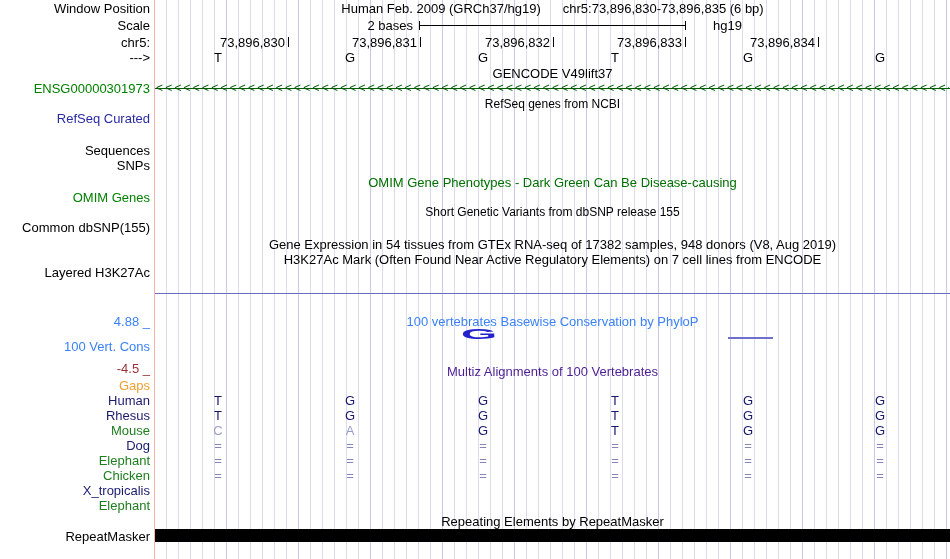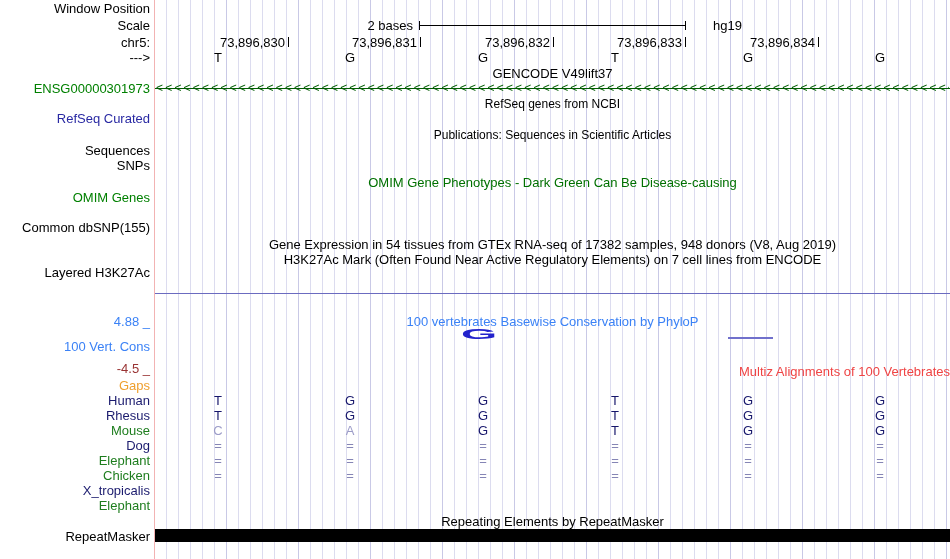--- a/index.html
+++ b/index.html
@@ -13,21 +13,21 @@
   .pinkline{position:absolute;left:154px;top:0;width:1px;height:559px;background:#f2b3b3;}
   .llabel{position:absolute;left:0;width:150px;text-align:right;white-space:nowrap;line-height:15px;}
   .ctitle{position:absolute;left:155px;width:795px;text-align:center;white-space:nowrap;line-height:15px;}
   .sm{font-size:12px;}
   .black{color:#000;}
   .green{color:#008000;}
   .dgreen{color:#007000;}
   .blue{color:#2929a3;}
   .consblue{color:#3b82f6;margin-top:16px;}
   .consred{color:#993333;}
-  .navy{color:#ef4444;text-align:right;}
+  .navy{color:#4c1d95;}
   .orange{color:#efa02f;}
   .spnavy{color:#1b1b6e;}
   .spgreen{color:#1e7d1e;}
   .tick{position:absolute;width:1px;height:10px;background:#000;}
   .ruler-num{position:absolute;width:83px;text-align:right;white-space:nowrap;line-height:15px;}
   .seqbase{position:absolute;width:16px;text-align:center;line-height:15px;color:#000;}
   .alncell{position:absolute;width:16px;text-align:center;line-height:15px;}
   .match{color:#16166b;}
   .mismatch{color:#9c9cc8;}
   .eq{color:#8585b5;}
@@ -45,20 +45,23 @@
 </style>
 </head>
 <body>
 
 <div class="page">
 
   <div class="gridbg"></div>
   <div class="pinkline"></div>
 
   <div class="llabel black" style="top:1px;">Window Position</div>
+  <div class="ctitle black" style="top:1px;">
+    <span>Human Feb. 2009 (GRCh37/hg19)</span><span class="hgap"></span><span>chr5:73,896,830-73,896,835 (6 bp)</span>
+  </div>
 
   <div class="llabel black" style="top:18px;">Scale</div>
   <div class="black" style="position:absolute;left:330px;top:18px;width:83px;text-align:right;line-height:15px;">2 bases</div>
   <div class="scale-line"></div>
   <div class="scale-endtick" style="left:419px;"></div>
   <div class="scale-endtick" style="left:685px;"></div>
   <div class="black" style="position:absolute;left:693px;top:18px;line-height:15px;padding-left:20px;">hg19</div>
 
   <div class="llabel black" style="top:35px;">chr5:</div>
   <div id="ruler-ticks">
@@ -85,27 +88,27 @@
     </div>
 
   <div class="ctitle black" style="top:66px;">GENCODE V49lift37</div>
   <div class="llabel green" style="top:81px;">ENSG00000301973</div>
   <div class="arrowrule"></div>
   <div class="arrowline" id="gene-arrows">&lt;&lt;&lt;&lt;&lt;&lt;&lt;&lt;&lt;&lt;&lt;&lt;&lt;&lt;&lt;&lt;&lt;&lt;&lt;&lt;&lt;&lt;&lt;&lt;&lt;&lt;&lt;&lt;&lt;&lt;&lt;&lt;&lt;&lt;&lt;&lt;&lt;&lt;&lt;&lt;&lt;&lt;&lt;&lt;&lt;&lt;&lt;&lt;&lt;&lt;&lt;&lt;&lt;&lt;&lt;&lt;&lt;&lt;&lt;&lt;&lt;&lt;&lt;&lt;&lt;&lt;&lt;&lt;&lt;&lt;&lt;&lt;&lt;&lt;&lt;&lt;&lt;&lt;&lt;&lt;&lt;&lt;&lt;&lt;&lt;&lt;&lt;&lt;&lt;&lt;&lt;&lt;&lt;&lt;&lt;</div>
 
   <div class="ctitle black sm" style="top:97px;">RefSeq genes from NCBI</div>
   <div class="llabel blue" style="top:111px;">RefSeq Curated</div>
 
-  <div class="ctitle black sm" style="top:128px;">Publications: Sequences in Scientific Articles</div>
   <div class="llabel black" style="top:143px;">Sequences</div>
   <div class="llabel black" style="top:158px;">SNPs</div>
 
   <div class="ctitle dgreen" style="top:175px;">OMIM Gene Phenotypes - Dark Green Can Be Disease-causing</div>
   <div class="llabel green" style="top:190px;">OMIM Genes</div>
 
+  <div class="ctitle black sm" style="top:205px;">Short Genetic Variants from dbSNP release 155</div>
   <div class="llabel black" style="top:220px;">Common dbSNP(155)</div>
 
   <div class="ctitle black" style="top:237px;">Gene Expression in 54 tissues from GTEx RNA-seq of 17382 samples, 948 donors (V8, Aug 2019)</div>
   <div class="ctitle black" style="top:252px;">H3K27Ac Mark (Often Found Near Active Regulatory Elements) on 7 cell lines from ENCODE</div>
   <div class="llabel black" style="top:265px;">Layered H3K27Ac</div>
 
   <div class="constop"></div>
   <div class="llabel consblue" style="top:298px;">4.88 _</div>
   <div class="ctitle consblue" style="top:298px;">100 vertebrates Basewise Conservation by PhyloP</div>
   <div class="llabel consblue" style="top:323px;">100 Vert. Cons</div>

